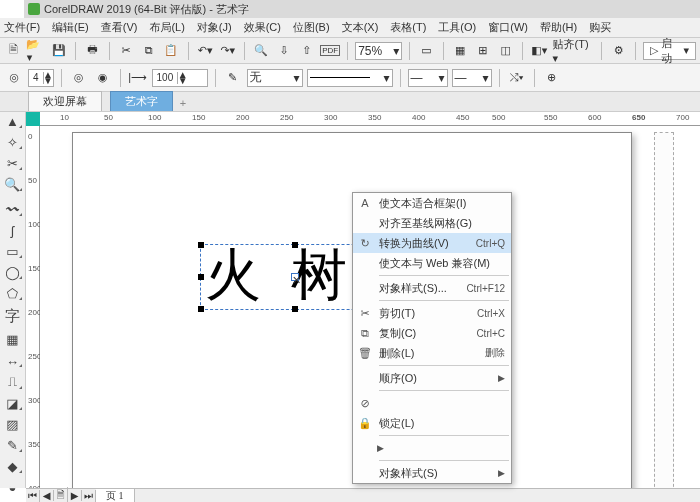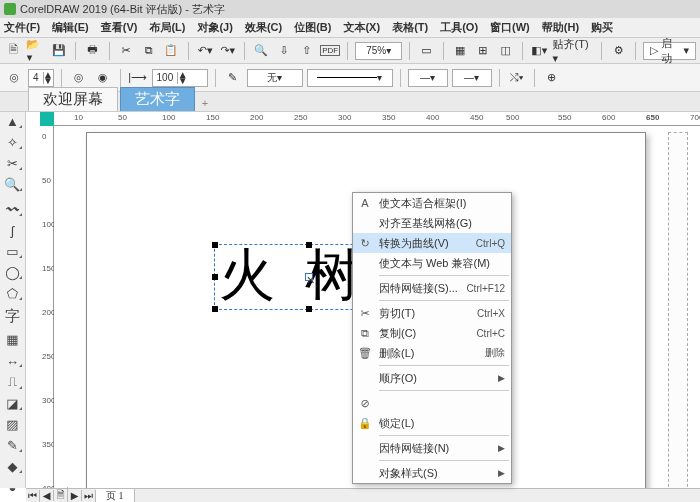--- a/index.html
+++ b/index.html
@@ -1,37 +1,37 @@
 <!DOCTYPE html>
 <html><head>
 <meta charset="utf-8">
 <style>
   * { box-sizing: border-box; margin: 0; padding: 0; font-family: "Microsoft YaHei", SimSun, sans-serif; }
   body { width: 700px; height: 502px; background: #fff; overflow: hidden; font-size: 11px; color: #333; position: relative; }
-  .titlebar { height: 18px; background: #dadada; display: flex; align-items: center; padding: 0 4px; }
+  .titlebar { height: 18px; background: #dadada; display: flex; align-items: center; padding: 0 4px; margin-left: 24px; }
   .titlebar .logo { width: 12px; height: 12px; background: #4aa63f; border-radius: 2px; margin-right: 4px; }
   .menubar { height: 20px; background: #f0f0f0; display: flex; align-items: center; padding: 0 4px; border-bottom: 1px solid #ccc; }
-  .menubar span { margin-right: 12px; cursor: pointer; font-weight: bold; }
+  .menubar span { margin-right: 12px; cursor: pointer; }
   .toolbar { height: 26px; background: #eee; border-bottom: 1px solid #ccc; display: flex; align-items: center; padding: 0 4px; gap: 4px; }
   .toolbar .btn, .toolbar2 .btn { width: 20px; height: 20px; display: flex; align-items: center; justify-content: center; cursor: pointer; }
   .sep { width: 1px; height: 18px; background: #bbb; margin: 0 3px; }
-  .zoom-sel { height: 18px; font-size: 10px; border: 1px solid #aaa; padding: 0 2px; width: 50px; background:#fff; display:flex; align-items:center; justify-content:center;}
+  .zoom-sel { height: 18px; font-size: 12px; border: 1px solid #aaa; padding: 0 2px; width: 50px; background:#fff; display:flex; align-items:center; justify-content:space-between;}
   .toolbar2 { height: 28px; background: #f4f4f4; border-bottom: 1px solid #ccc; display: flex; align-items: center; padding: 0 4px; gap: 4px; }
   .spin { display: flex; align-items: center; border: 1px solid #aaa; height: 18px; background:#fff;}
   .spin span { padding: 0 4px; font-size: 10px; }
   .spin .arrows { display:flex; flex-direction:column; font-size:5px; line-height:6px; border-left:1px solid #aaa; width:10px; align-items:center;}
   .tabs { height: 20px; background: #eaeaea; display: flex; align-items: flex-end; padding-left: 28px; border-bottom: 1px solid #ccc;}
-  .tab { padding: 2px 14px; background: #f8f8f8; border: 1px solid #bbb; border-bottom: none; margin-right: 2px; font-size: 15px; cursor:pointer;}
-  .tab.active { background: #6faee0; color: #fff; border-color: #5a8fbf;}
+  .tab { padding: 2px 14px; background: #f8f8f8; border: 1px solid #bbb; border-bottom: none; margin-right: 2px; font-size: 11px; cursor:pointer;}
+  .tab.active { background: #6faee0; color: #fff; border-color: #5a8fbf; margin-left: 6px;}
   .tab-add { width: 16px; height: 16px; display:flex; align-items:center; justify-content:center; color:#888; cursor:pointer;}
   .workarea { position: absolute; top: 112px; left: 0; right: 0; bottom: 14px; display: flex; }
   .toolbox { width: 26px; background: #f0f0f0; border-right: 1px solid #ccc; display: flex; flex-direction: column; align-items: center; padding-top: 2px; gap: 6px; }
   .toolbox .tool { width: 20px; height: 20px; display: flex; align-items: center; justify-content: center; cursor: pointer; font-size: 13px; color: #444; position:relative;}
   .toolbox .tool .tri { position:absolute; right:1px; bottom:1px; width:0;height:0; border-left:3px solid transparent; border-bottom:3px solid #666;}
-  .canvas-wrap { flex: 1; position: relative; background: #14b8a6; overflow:hidden;margin-left:14px;}
+  .canvas-wrap { flex: 1; position: relative; background: #14b8a6; overflow:hidden;}
   .hruler { position: absolute; top: 0; left: 14px; right: 0; height: 14px; background: #fff; border-bottom: 1px solid #999; }
   .vruler { position: absolute; top: 14px; left: 0; bottom: 0; width: 14px; background: #fff; border-right: 1px solid #999; }
   .hruler .tick, .vruler .tick { position: absolute; font-size: 8px; color: #555; }
   .hruler .tick { top: 1px; }
   .vruler .tick { left: 2px; transform-origin: left top; }
   .canvas { position: absolute; top: 14px; left: 14px; right: 0; bottom: 0; background: #fff; }
   .page { position: absolute; top: 6px; left: 32px; width: 560px; height: 380px; background: #fff; box-shadow: 3px 3px 6px rgba(0,0,0,0.25); border: 1px solid #888; }
   .page-margin { position:absolute; top:6px; left:614px; width:20px; height:380px; border:1px dashed #aaa; background:#fcfcfc;}
   .selbox { position: absolute; top: 118px; left: 160px; width: 190px; height: 66px; border: 1px dashed #3a74c4; }
   .selbox .handle { position: absolute; width: 6px; height: 6px; background: #000; }
@@ -258,21 +258,21 @@
       <span class="sc">Ctrl+Q</span>
     </div>
     <div class="row">
       <span class="iconcol"></span>
       <span class="lbl">使文本与 Web 兼容(M)</span>
       <span class="sc"></span>
     </div>
     <div class="msep"></div>
     <div class="row">
       <span class="iconcol"></span>
-      <span class="lbl">因特网链接(S)...</span>
+      <span class="lbl">对象样式(S)...</span>
       <span class="sc">Ctrl+F12</span>
     </div>
     <div class="msep"></div>
     <div class="row">
       <span class="iconcol">✂</span>
       <span class="lbl">剪切(T)</span>
       <span class="sc">Ctrl+X</span>
     </div>
     <div class="row">
       <span class="iconcol">⧉</span>
@@ -296,21 +296,20 @@
       <span class="sc"></span>
     </div>
     <div class="row">
       <span class="iconcol">🔒</span>
       <span class="lbl">锁定(L)</span>
       <span class="sc"></span>
     </div>
     <div class="msep"></div>
     <div class="row">
       <span class="iconcol"></span>
-      <span class="lbl">因特网链接(N)</span>
       <span class="arrow">▶</span>
     </div>
     <div class="msep"></div>
     <div class="row">
       <span class="iconcol"></span>
       <span class="lbl">对象样式(S)</span>
       <span class="arrow">▶</span>
     </div>
   </div>
 

